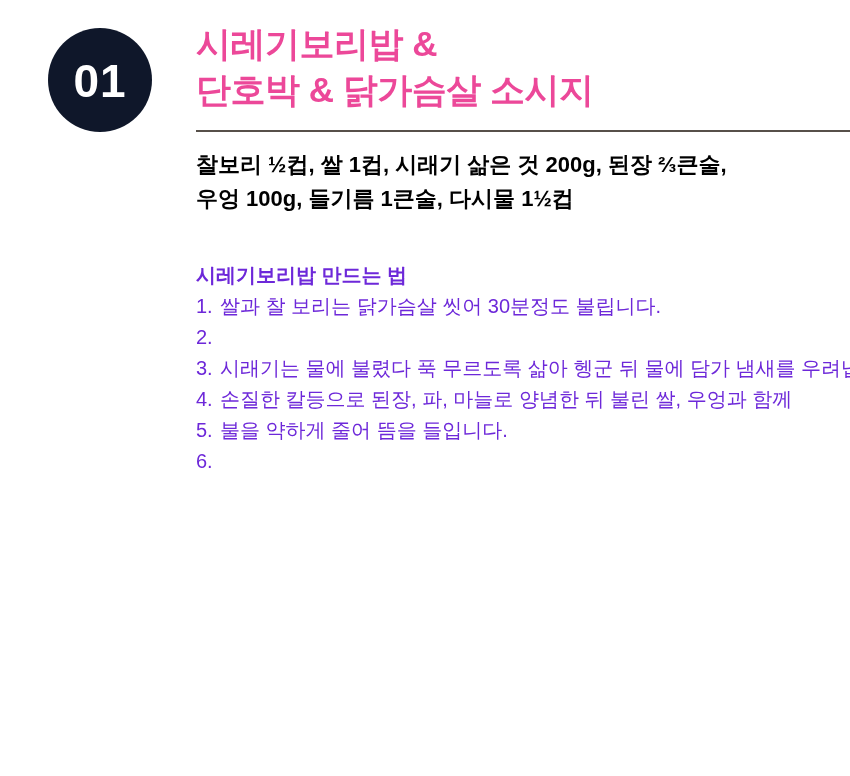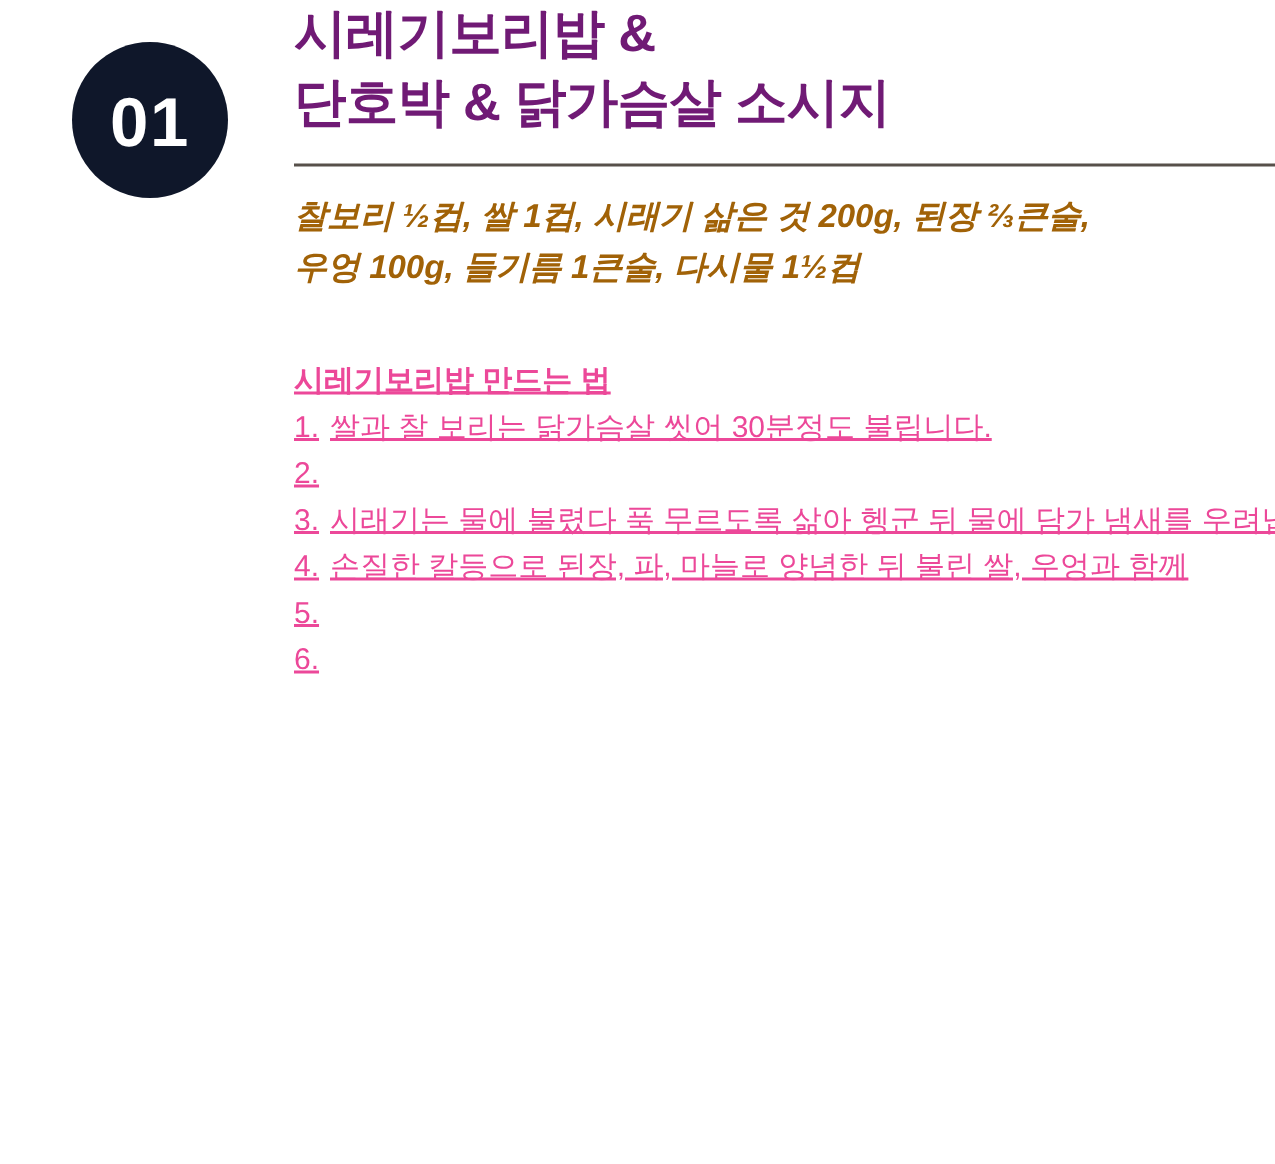--- a/index.html
+++ b/index.html
@@ -23,48 +23,47 @@
     font-size: 46px;
     font-weight: bold;
     letter-spacing: 1px;
     transform: translateY(1px);
   }
   .content {
     position: absolute;
     left: 196px; top: 0; right: 0;
   }
   .recipe-title {
+    margin-top: 21px;
     font-size: 35px;
     line-height: 46px;
     font-weight: 800;
     letter-spacing: -0.5px;
-    color: #701a75;
+    color: #ec4899;
     white-space: nowrap;
   }
   .divider {
     margin-top: 17px;
     height: 2px;
     background: #57504a;
     width: 100%;
   }
   .ingredients {
     margin-top: 16px;
     font-size: 22px;
     line-height: 34px;
     font-weight: bold;
-    color: #a16207;
+    color: #000000;
     white-space: nowrap;
-    font-style: italic;
   }
   .method {
     margin-top: 44px;
-    color: #ec4899;
+    color: #6d28d9;
     font-size: 20px;
     line-height: 31px;
-    text-decoration: underline;
   }
   .method-title {
     font-weight: bold;
     white-space: nowrap;
   }
   .step {
     display: flex;
     white-space: nowrap;
   }
   .step-num {
@@ -120,20 +119,21 @@
     <div class="step">
       <span class="step-num">4.</span>
       <span class="step-lines">
         <div>손질한 칼등으로 된장, 파, 마늘로 양념한 뒤 불린 쌀, 우엉과 함께</div>
       </span>
     </div>
 
     <div class="step">
       <span class="step-num">5.</span>
       <span class="step-lines">
+        <div>불을 약하게 줄어 뜸을 들입니다.</div>
       </span>
     </div>
 
     <div class="step">
       <span class="step-num">6.</span>
     </div>
 
   </div>
 </div>
 

